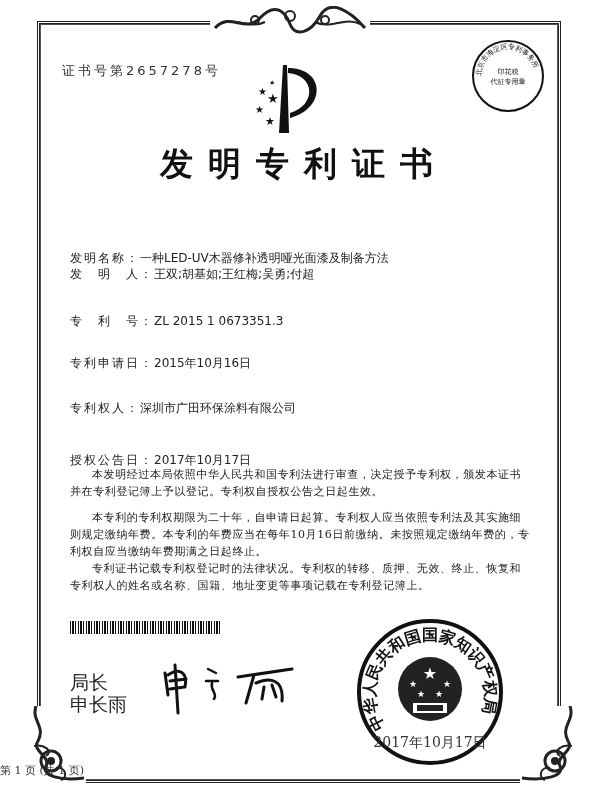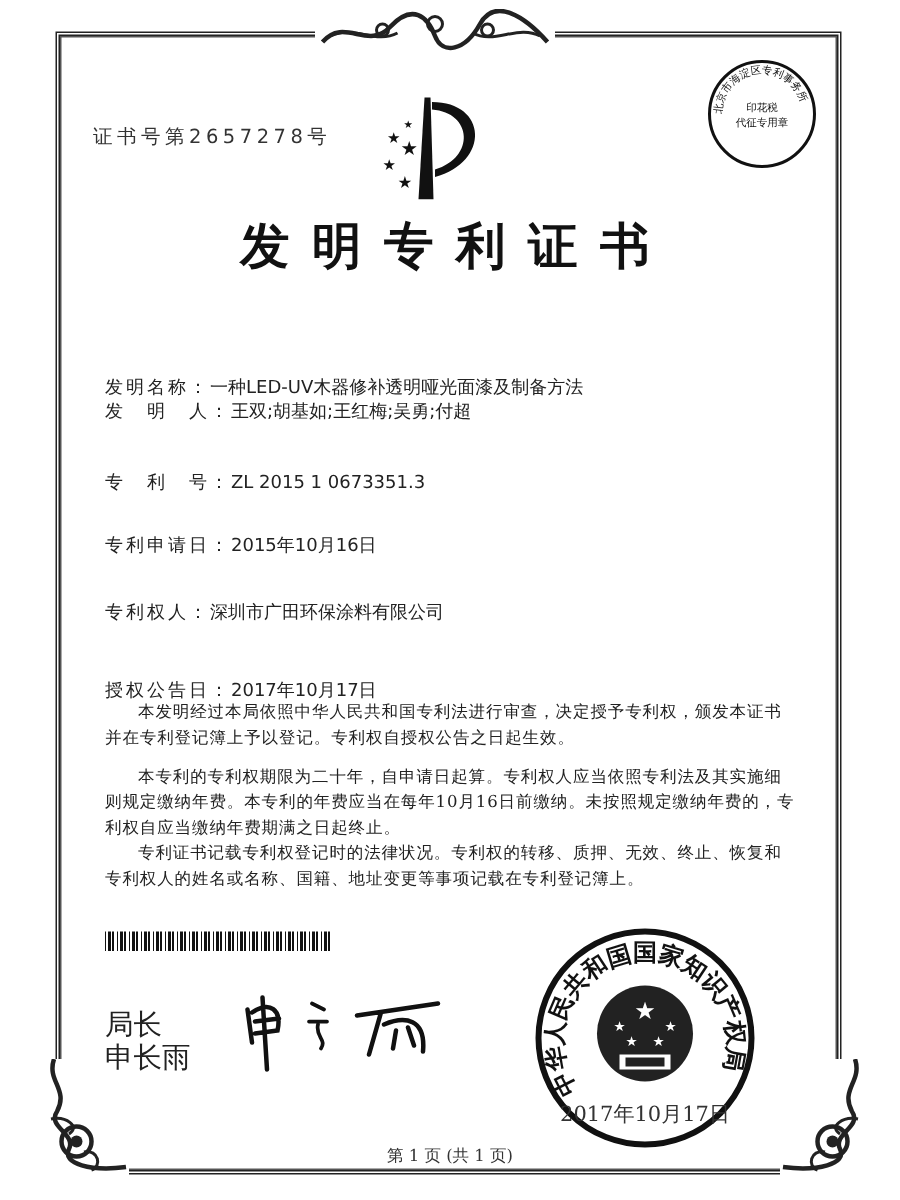--- a/index.html
+++ b/index.html
@@ -23,21 +23,21 @@
       background:#fff;
     }
     .ornament-top svg { width:100%; height:100%; }
     .corner { position:absolute; width:60px; height:80px; background:#fff; }
     .corner svg { width:100%; height:100%; }
     .corner.bl { left:26px; top:706px; }
     .corner.br { left:520px; top:706px; }
 
     .cert-no {
       position:absolute; left:62px; top:62px; font-size:13px; letter-spacing:3px;
-      font-family:"DejaVu Sans", sans-serif; color:#333;margin-top:20px;
+      font-family:"DejaVu Sans", sans-serif; color:#333;
     }
     .logo { position:absolute; left:255px; top:63px; width:80px; height:70px; }
     .seal-small {
       position:absolute; left:470px; top:38px; width:76px; height:76px;
     }
     .title {
       position:absolute; left:160px; top:142px; width:300px;
       font-size:33px; letter-spacing:15px; font-weight:bold;
       font-family:"DejaVu Sans", sans-serif; color:#111;
     }
@@ -54,21 +54,21 @@
     .barcode {
       position:absolute; left:70px; top:621px; width:152px; height:13px;
       background:repeating-linear-gradient(90deg,#111 0 1px,#fff 1px 2px,#111 2px 4px,#fff 4px 5px,#111 5px 6px,#fff 6px 8px);
     }
     .sig-label {
       position:absolute; left:70px; font-size:19px; font-family:"DejaVu Sans", sans-serif; color:#222;
     }
     .signature { position:absolute; left:160px; top:655px; width:140px; height:60px; }
     .seal-big { position:absolute; left:355px; top:617px; width:150px; height:150px; }
     .page-no {
-      position:absolute; left:0; width:600px; top:763px; text-align:center;
+      position:absolute; left:0; width:600px; top:763px; text-align:left;
       font-size:11px; color:#333; font-family:"DejaVu Serif", serif;
     }
   </style>
 </head>
 <body>
 
 <div class="frame"></div>
 <div class="frame-inner"></div>
 
 <div class="ornament-top">

